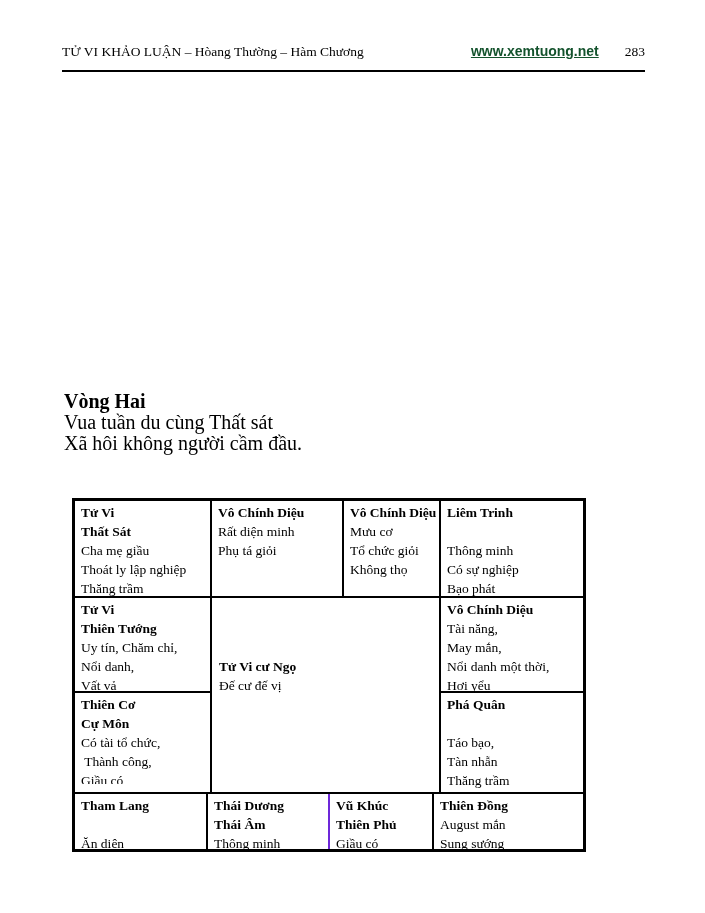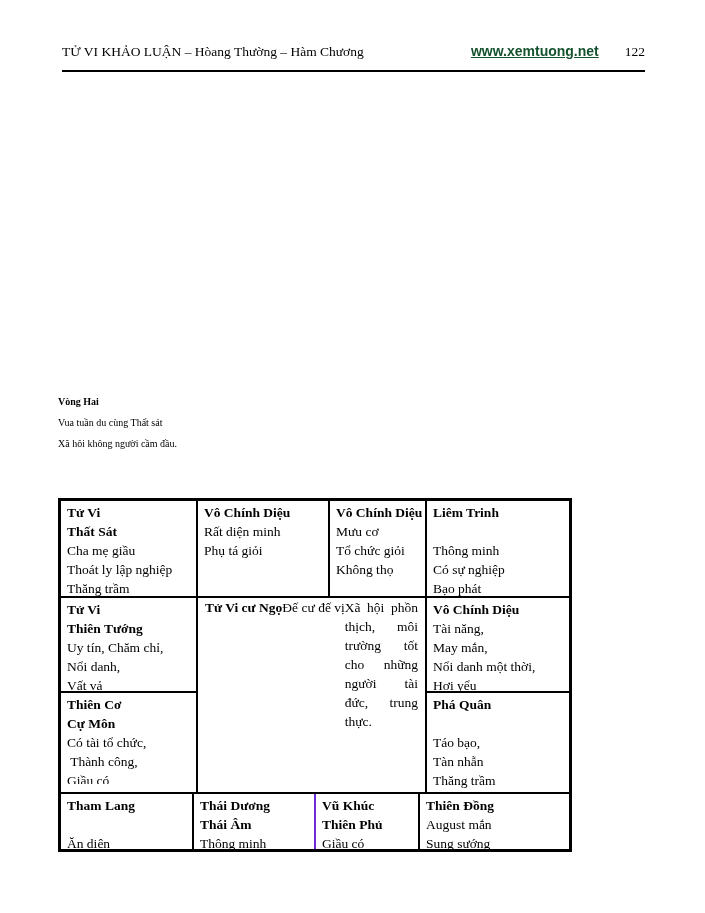--- a/index.html
+++ b/index.html
@@ -23,28 +23,28 @@
     margin-right:26px; white-space:nowrap; cursor:pointer;
   }
   .page-number { font-size:13.5px; }
   .header-rule {
     position:absolute; left:62px; top:70px; width:583px; height:2px;
     background:#000;
   }
 
   
   .intro {
-    position:absolute; left:58px; top:391px;
-    font-size:10px; line-height:21px;
+    position:absolute; left:64px; top:391px;
+    font-size:20px; line-height:21px;
   }
   .intro .cl.bold { font-weight:bold; }
 
   
   .chart {
-    position:absolute; left:58px; top:498px;
+    position:absolute; left:72px; top:498px;
     width:514px; box-sizing:border-box;
     border:3px solid #000;
     font-size:13.5px; line-height:19px;
   }
   .chart * { box-sizing:border-box; }
   .t-row { display:flex; }
   .cell { padding:2px 6px; overflow:hidden; }
   .cl { white-space:pre; }
   .cl.bold { font-weight:bold; }
 
@@ -56,42 +56,42 @@
   .t-row1 .c3 { width:97px;  border-right:2px solid #000; }
   .t-row1 .c4 { flex:1; }
 
   
   .t-mid { display:flex; border-bottom:2px solid #000; }
   .mid-left  { width:137px; border-right:2px solid #000; display:flex; flex-direction:column; }
   .mid-left .cell.top    { height:95px; border-bottom:2px solid #000; }
   .mid-left .cell.bottom { height:91px; }
   .mid-center {
     width:229px; border-right:2px solid #000;
-    display:flex; flex-direction:row; justify-content:center;
+    display:flex; flex-direction:column; justify-content:center;
     padding:0 7px 38px 7px;
   }
   .mid-center .para { text-align:justify; white-space:normal; }
   .mid-right { flex:1; display:flex; flex-direction:column; }
   .mid-right .cell.top    { height:95px; border-bottom:2px solid #000; }
   .mid-right .cell.bottom { flex:1; }
 
   
   .t-row4 .cell { height:55px; }
   .t-row4 .c1 { width:133px; border-right:2px solid #000; }
   .t-row4 .c2 { width:122px; border-right:2px solid #6d28d9; }
   .t-row4 .c3 { width:104px; border-right:2px solid #000; }
   .t-row4 .c4 { flex:1; }
 </style>
 </head>
 <body>
 
 <div class="header">
   <span class="header-title">TỬ VI KHẢO LUẬN – Hòang Thường – Hàm Chương</span>
   <span class="header-link">www.xemtuong.net</span>
-  <span class="page-number">122</span>
+  <span class="page-number">283</span>
 </div>
 <div class="header-rule"></div>
 
 <div class="intro">
     <div class="cl bold">Vòng Hai</div>
     <div class="cl">Vua tuần du cùng Thất sát</div>
     <div class="cl">Xã hôi không người cầm đầu.</div>
   </div>
 
 <div class="chart">
@@ -136,21 +136,20 @@
           <div class="cl bold">Thiên Cơ</div>
           <div class="cl bold">Cự Môn</div>
           <div class="cl">Có tài tổ chức,</div>
           <div class="cl"> Thành công,</div>
           <div class="cl">Giầu có</div>
         </div>
     </div>
     <div class="mid-center cell">
       <div class="cl bold">Tử Vi cư Ngọ</div>
       <div class="cl">Đế cư đế vị</div>
-      <div class="para">Xã hội phồn thịch, môi trường tốt cho những người tài đức, trung thực.</div>
     </div>
     <div class="mid-right">
       <div class="cell top">
           <div class="cl bold">Vô Chính Diệu</div>
           <div class="cl">Tài năng,</div>
           <div class="cl">May mắn,</div>
           <div class="cl">Nổi danh một thời,</div>
           <div class="cl">Hơi yểu</div>
         </div>
       <div class="cell bottom">

